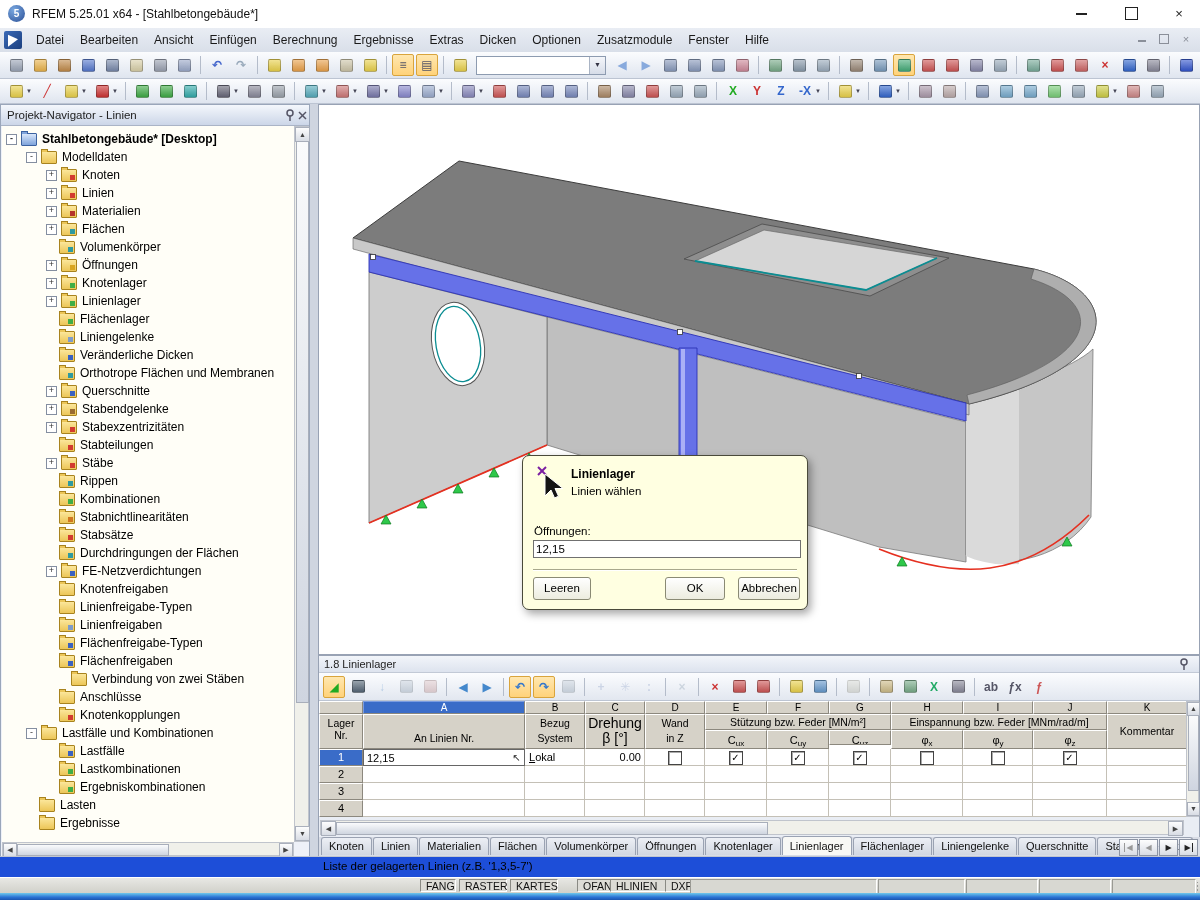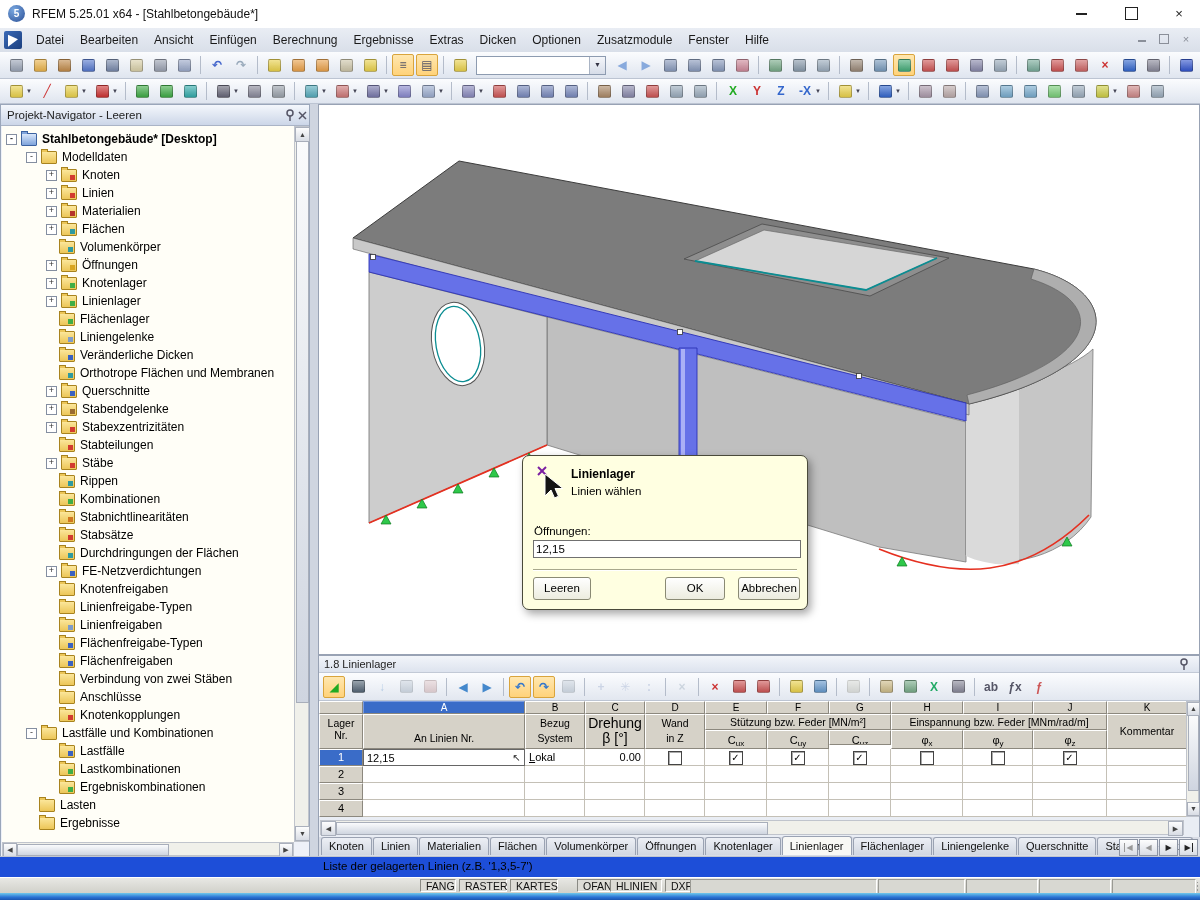--- a/index.html
+++ b/index.html
@@ -464,21 +464,21 @@
     <div class="tbi">
       <div class="blk" style="background-color: rgb(204, 136, 136);"></div>
     </div>
     <div class="tbi">
       <div class="blk" style="background-color: rgb(153, 170, 187);"></div>
     </div>
   </div>
 
 <div id="navigator" class="abs">
   <div id="nav-header" class="abs">
-    <span>Projekt-Navigator - Leeren</span>
+    <span>Projekt-Navigator - Linien</span>
     <svg width="10" height="13" style="left:284px">
       <circle cx="5" cy="4" r="3" fill="none" stroke="#556" stroke-width="1.5"></circle>
       <line x1="5" y1="7" x2="5" y2="12" stroke="#556" stroke-width="1.5"></line>
     </svg>
     <svg width="9" height="9" style="left:297px;top:6px">
       <line x1="1" y1="1" x2="8" y2="8" stroke="#556" stroke-width="1.5"></line>
       <line x1="8" y1="1" x2="1" y2="8" stroke="#556" stroke-width="1.5"></line>
     </svg>
   </div>
   <div id="nav-tree" class="abs">
@@ -678,21 +678,21 @@
         </div>
         <span>Flächenfreigabe-Typen</span>
       </div>
       <div class="trow" style="padding-left: 44px;">
         <div class="noexp"></div>
         <div class="ticon">
           <div class="dot" style="background-color: rgb(58, 98, 192);"></div>
         </div>
         <span>Flächenfreigaben</span>
       </div>
-      <div class="trow" style="padding-left: 44px;">
+      <div class="trow" style="padding-left: 56px;">
         <div class="noexp"></div>
         <div class="ticon"></div>
         <span>Verbindung von zwei Stäben</span>
       </div>
       <div class="trow" style="padding-left: 44px;">
         <div class="noexp"></div>
         <div class="ticon"></div>
         <span>Anschlüsse</span>
       </div>
       <div class="trow" style="padding-left: 44px;">
@@ -1056,21 +1056,21 @@
 
 <div id="statusrow" class="abs">
   <div id="status-hint" class="abs">Liste der gelagerten Linien (z.B. '1,3,5-7')</div>
 </div>
 <div id="modebar" class="abs">
   <div id="grip"></div>
 <div class="mode" style="left: 420px; width: 36px; box-sizing: border-box; text-align: center;">FANG</div>
     <div class="mode" style="left: 459px; width: 48px; box-sizing: border-box; text-align: center;">RASTER</div>
     <div class="mode" style="left: 510px; width: 48px; box-sizing: border-box; text-align: center;">KARTES</div>
     <div class="mode" style="left: 561px; width: 46px; box-sizing: border-box; text-align: center; margin-left: 16px;">OFANG</div>
-    <div class="mode" style="left: 610px; width: 52px; box-sizing: border-box; text-align: center;">HLINIEN</div>
+    <div class="mode" style="left: 610px; width: 60px; box-sizing: border-box; text-align: left;">HLINIEN</div>
     <div class="mode" style="left: 665px; width: 32px; box-sizing: border-box; text-align: center;">DXF</div>
     <div class="spanel" style="left: 690px; width: 185px;"></div>
     <div class="spanel" style="left: 878px; width: 85px;"></div>
     <div class="spanel" style="left: 966px; width: 70px;"></div>
     <div class="spanel" style="left: 1039px; width: 70px;"></div>
     <div class="spanel" style="left: 1112px; width: 82px;"></div>
   </div>
 <div id="bluebar" class="abs"></div>
 
 </body></html>

